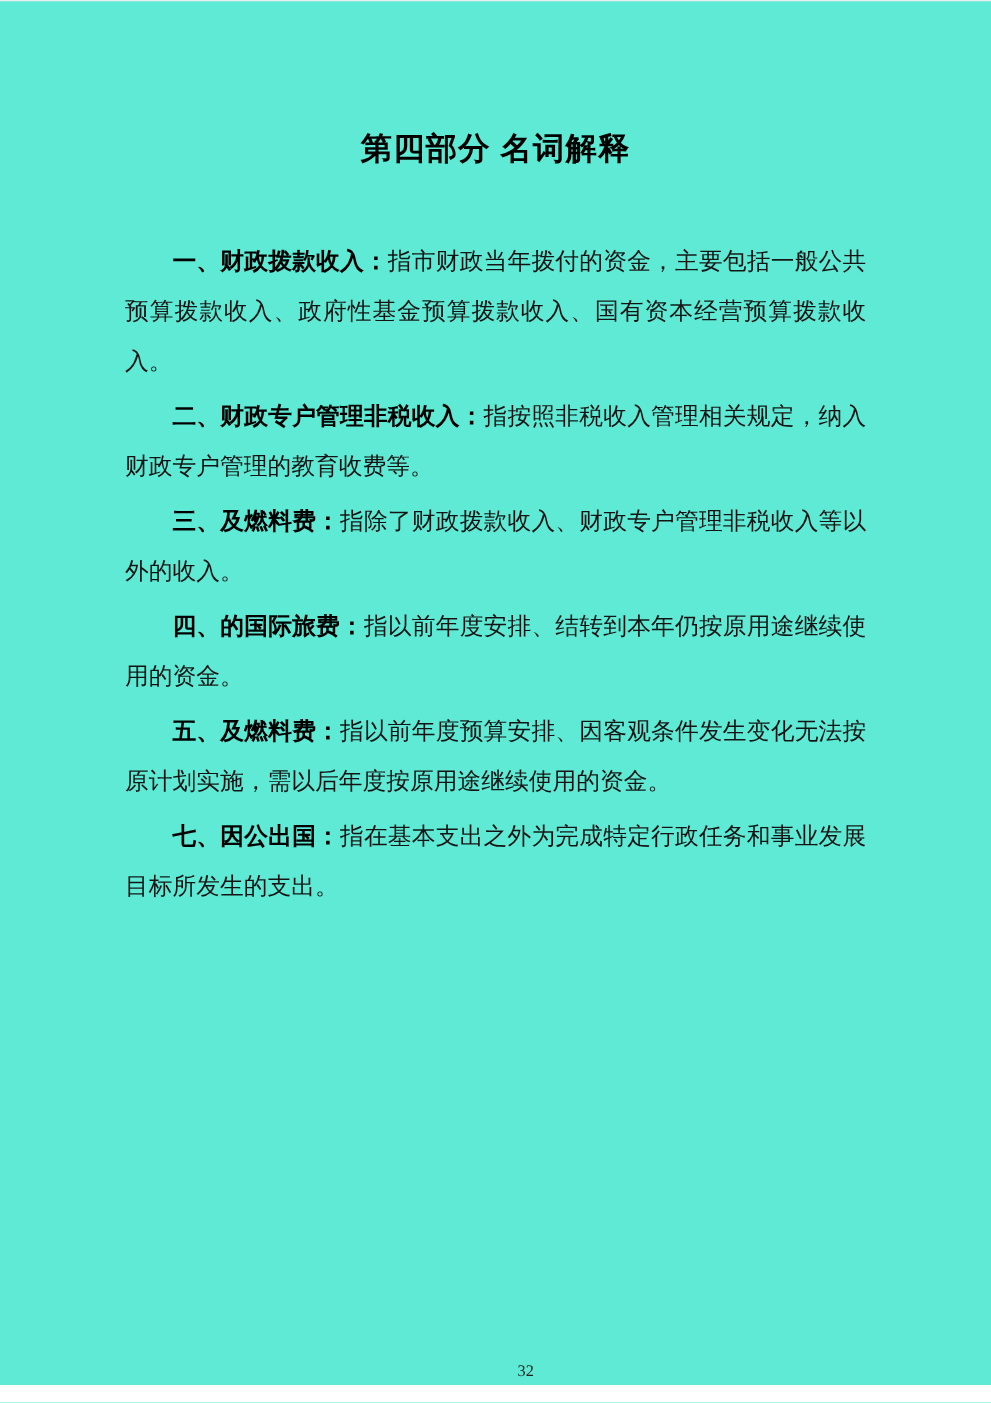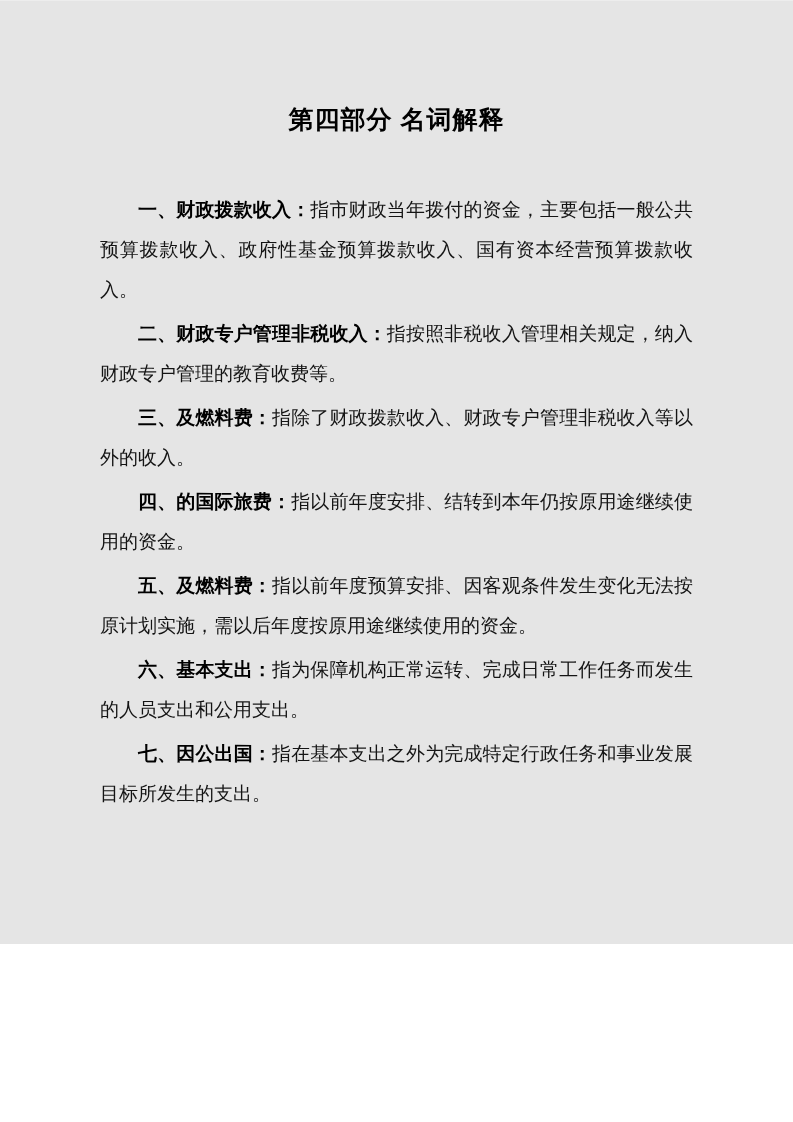--- a/index.html
+++ b/index.html
@@ -3,22 +3,22 @@
 <meta charset="utf-8">
 <style>
   html, body {
     margin: 0;
     padding: 0;
     background: #ffffff;
   }
   .page {
     position: relative;
     width: 793px;
-    height: 944px;
-    background: #e5e5e5;
+    height: 1108px;
+    background: #5eead4;
     overflow: hidden;
     font-family: "Liberation Serif", "DejaVu Serif", serif;
     color: #111111;
     border-top: 1px solid #ededed;
     box-sizing: border-box;
     text-decoration: underline;
   }
   .doc-title {
     position: absolute;
     top: 100px;
@@ -77,21 +77,20 @@
     <p><span class="term">一、财政拨款收入：</span><span>指市财政当年拨付的资金，主要包括一般公共预算拨款收入、政府性基金预算拨款收入、国有资本经营预算拨款收入。</span></p>
 
     <p><span class="term">二、财政专户管理非税收入：</span><span>指按照非税收入管理相关规定，纳入财政专户管理的教育收费等。</span></p>
 
     <p><span class="term">三、及燃料费：</span><span>指除了财政拨款收入、财政专户管理非税收入等以外的收入。</span></p>
 
     <p><span class="term">四、的国际旅费：</span><span>指以前年度安排、结转到本年仍按原用途继续使用的资金。</span></p>
 
     <p><span class="term">五、及燃料费：</span><span>指以前年度预算安排、因客观条件发生变化无法按原计划实施，需以后年度按原用途继续使用的资金。</span></p>
 
-    <p><span class="term">六、基本支出：</span><span>指为保障机构正常运转、完成日常工作任务而发生的人员支出和公用支出。</span></p>
 
     <p><span class="term">七、因公出国：</span><span>指在基本支出之外为完成特定行政任务和事业发展目标所发生的支出。</span></p>
 
 
   </div>
 
   <div class="page-number">32</div>
 
 </div>
 

